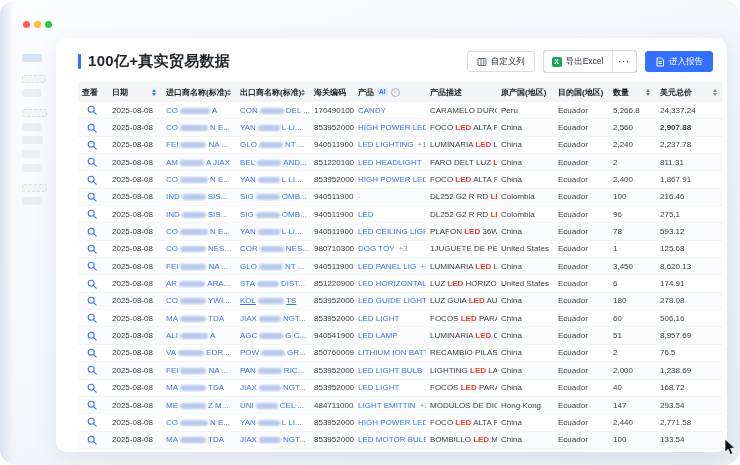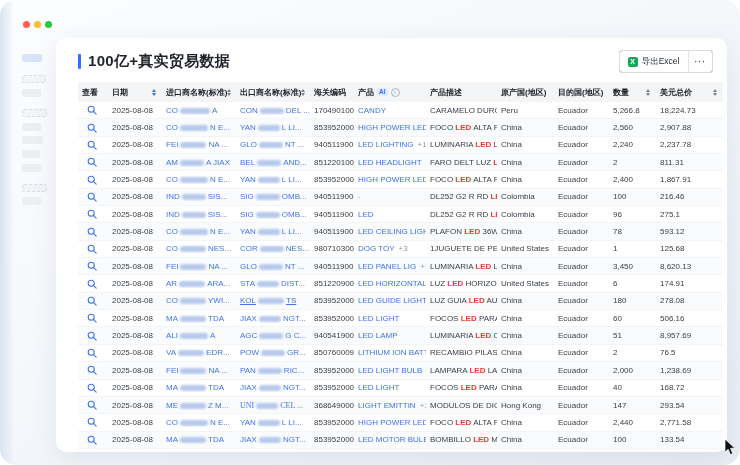--- a/index.html
+++ b/index.html
@@ -87,29 +87,49 @@
         <div class="sk plain" style="width: 19px; margin-top: 6px;"></div>
         <div class="sk box" style="width: 25px; margin-top: 12px;"></div>
         <div class="sk plain" style="width: 19px; margin-top: 5px;"></div>
       </div>
 
     <div class="panel">
       <div class="panel-head">
         <span class="tbar"></span>
         <h1 class="title">100亿+真实贸易数据</h1>
         <div class="actions">
+          <button class="btn">
+            <span class="ic">
+              <svg width="10" height="10" viewBox="0 0 10 10" fill="none" stroke="#4e5969" stroke-width="0.9">
+                <rect x="1" y="1.5" width="8" height="7" rx="1"></rect>
+                <line x1="4" y1="1.5" x2="4" y2="8.5"></line>
+                <line x1="6.8" y1="1.5" x2="6.8" y2="8.5"></line>
+              </svg>
+            </span>
+            <span>自定义列</span>
+          </button>
           <div class="btn-split">
             <button class="seg">
               <span class="xls">X</span>
               <span>导出Excel</span>
             </button>
             <button class="seg seg-more">
               <span>···</span>
             </button>
           </div>
+          <button class="btn btn-primary">
+            <span class="ic">
+              <svg width="10" height="10" viewBox="0 0 10 10" fill="none" stroke="#ffffff" stroke-width="1">
+                <path d="M2 1h4.5L8.5 3v6h-6.5z"></path>
+                <line x1="3.5" y1="4.6" x2="7" y2="4.6"></line>
+                <line x1="3.5" y1="6.4" x2="7" y2="6.4"></line>
+              </svg>
+            </span>
+            <span>进入报告</span>
+          </button>
         </div>
       </div>
 
       <div class="table">
         <div class="thead">
             <div class="th" style="width: 30px;">
               <span>查看</span>
             </div>
             <div class="th" style="width: 54px;">
               <span>日期</span>
@@ -176,41 +196,41 @@
               </div>
               <div class="td td-date" style="width: 54px;">2025-08-08</div>
               <div class="td td-imp link" style="width: 74px;"><span>CO</span><span class="mask" style="width: 30px;"></span><span>A</span></div>
               <div class="td td-exp link" style="width: 74px;"><span>CON</span><span class="mask" style="width: 24px;"></span><span>DEL ...</span></div>
               <div class="td td-hs" style="width: 44px;">170490100</div>
               <div class="td td-prod" style="width: 72px;"><span class="link">CANDY</span></div>
               <div class="td td-desc" style="width: 71px;"><span>CARAMELO DURO F</span></div>
               <div class="td td-origin" style="width: 57px;">Peru</div>
               <div class="td td-dest" style="width: 55px;">Ecuador</div>
               <div class="td td-qty" style="width: 47px;">5,266.8</div>
-              <div class="td td-usd" style="width: 67px;">18,224.73</div>
+              <div class="td td-usd" style="width: 67px;">24,337.24</div>
             </div>
             <div class="tr alt">
               <div class="td td-view" style="width: 30px;">
                 <span class="ic">
                   <svg width="10" height="10" viewBox="0 0 10 10">
                     <circle cx="4.2" cy="4.2" r="3" fill="none" stroke="#3d74e8" stroke-width="1.1"></circle>
                     <line x1="6.6" y1="6.6" x2="9.2" y2="9.2" stroke="#3d74e8" stroke-width="1.1" stroke-linecap="round"></line>
                   </svg>
                 </span>
               </div>
               <div class="td td-date" style="width: 54px;">2025-08-08</div>
               <div class="td td-imp link" style="width: 74px;"><span>CO</span><span class="mask" style="width: 28px;"></span><span>N E...</span></div>
               <div class="td td-exp link" style="width: 74px;"><span>YAN</span><span class="mask" style="width: 22px;"></span><span>L LI...</span></div>
               <div class="td td-hs" style="width: 44px;">853952000</div>
               <div class="td td-prod" style="width: 72px;"><span class="link">HIGH POWER LED F</span></div>
               <div class="td td-desc" style="width: 71px;"><span>FOCO </span><span class="led">LED</span><span> ALTA PC</span></div>
               <div class="td td-origin" style="width: 57px;">China</div>
               <div class="td td-dest" style="width: 55px;">Ecuador</div>
               <div class="td td-qty" style="width: 47px;">2,560</div>
-              <div class="td td-usd" style="width: 67px;">2,907.88</div>
+              <div class="td td-usd" style="width: 67px; font-weight: bold;">2,907.88</div>
             </div>
             <div class="tr">
               <div class="td td-view" style="width: 30px;">
                 <span class="ic">
                   <svg width="10" height="10" viewBox="0 0 10 10">
                     <circle cx="4.2" cy="4.2" r="3" fill="none" stroke="#3d74e8" stroke-width="1.1"></circle>
                     <line x1="6.6" y1="6.6" x2="9.2" y2="9.2" stroke="#3d74e8" stroke-width="1.1" stroke-linecap="round"></line>
                   </svg>
                 </span>
               </div>
@@ -472,21 +492,21 @@
                     <circle cx="4.2" cy="4.2" r="3" fill="none" stroke="#3d74e8" stroke-width="1.1"></circle>
                     <line x1="6.6" y1="6.6" x2="9.2" y2="9.2" stroke="#3d74e8" stroke-width="1.1" stroke-linecap="round"></line>
                   </svg>
                 </span>
               </div>
               <div class="td td-date" style="width: 54px;">2025-08-08</div>
               <div class="td td-imp link" style="width: 74px;"><span>FEI</span><span class="mask" style="width: 26px;"></span><span>NA ...</span></div>
               <div class="td td-exp link" style="width: 74px;"><span>PAN</span><span class="mask" style="width: 24px;"></span><span>RIC...</span></div>
               <div class="td td-hs" style="width: 44px;">853952000</div>
               <div class="td td-prod" style="width: 72px;"><span class="link">LED LIGHT BULB</span></div>
-              <div class="td td-desc" style="width: 71px;"><span>LAMPARA </span><span class="led">LED</span><span> LAM</span></div>
+              <div class="td td-desc" style="width: 71px;"><span>LIGHTING </span><span class="led">LED</span><span> LAM</span></div>
               <div class="td td-origin" style="width: 57px;">China</div>
               <div class="td td-dest" style="width: 55px;">Ecuador</div>
               <div class="td td-qty" style="width: 47px;">2,000</div>
               <div class="td td-usd" style="width: 67px;">1,238.69</div>
             </div>
             <div class="tr">
               <div class="td td-view" style="width: 30px;">
                 <span class="ic">
                   <svg width="10" height="10" viewBox="0 0 10 10">
                     <circle cx="4.2" cy="4.2" r="3" fill="none" stroke="#3d74e8" stroke-width="1.1"></circle>
@@ -509,22 +529,22 @@
               <div class="td td-view" style="width: 30px;">
                 <span class="ic">
                   <svg width="10" height="10" viewBox="0 0 10 10">
                     <circle cx="4.2" cy="4.2" r="3" fill="none" stroke="#3d74e8" stroke-width="1.1"></circle>
                     <line x1="6.6" y1="6.6" x2="9.2" y2="9.2" stroke="#3d74e8" stroke-width="1.1" stroke-linecap="round"></line>
                   </svg>
                 </span>
               </div>
               <div class="td td-date" style="width: 54px;">2025-08-08</div>
               <div class="td td-imp link" style="width: 74px;"><span>ME</span><span class="mask" style="width: 26px;"></span><span>Z M...</span></div>
-              <div class="td td-exp link" style="width: 74px; font-family: Liberation Serif, serif;"><span>UNI</span><span class="mask" style="width: 22px;"></span><span>CEL ...</span></div>
-              <div class="td td-hs" style="width: 44px;">368649000</div>
+              <div class="td td-exp link" style="width: 74px;"><span>UNI</span><span class="mask" style="width: 22px;"></span><span>CEL ...</span></div>
+              <div class="td td-hs" style="width: 44px;">484711000</div>
               <div class="td td-prod" style="width: 72px;"><span class="link">LIGHT EMITTIN</span><span class="plus">+1</span></div>
               <div class="td td-desc" style="width: 71px;"><span>MODULOS DE DIOD</span></div>
               <div class="td td-origin" style="width: 57px;">Hong Kong</div>
               <div class="td td-dest" style="width: 55px;">Ecuador</div>
               <div class="td td-qty" style="width: 47px;">147</div>
               <div class="td td-usd" style="width: 67px;">293.54</div>
             </div>
             <div class="tr">
               <div class="td td-view" style="width: 30px;">
                 <span class="ic">

